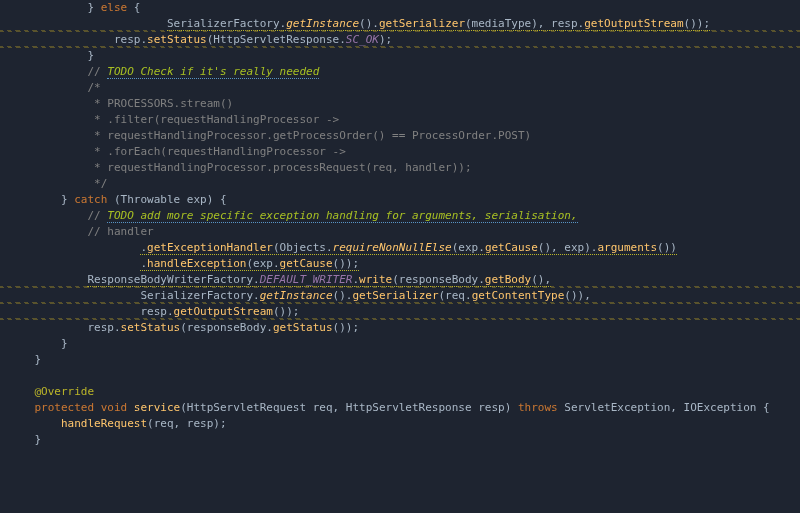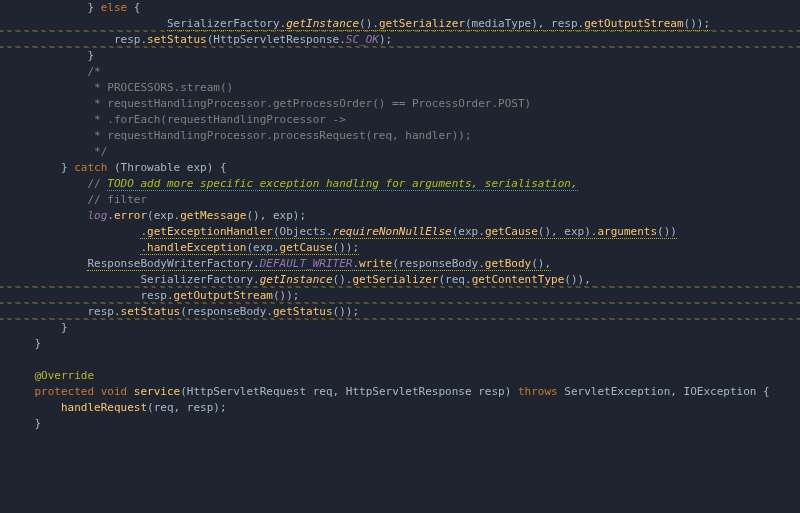--- a/index.html
+++ b/index.html
@@ -30,30 +30,31 @@
   <div class="stripe" style="top:30px"></div>
   <div class="stripe" style="top:46px"></div>
   <div class="stripe" style="top:286px"></div>
   <div class="stripe" style="top:302px"></div>
   <div class="stripe" style="top:318px"></div>
 
   <div class="line">            } <span class="kw">else</span> {</div>
   <div class="line">                        <span class="warn">SerializerFactory.<span class="method static">getInstance</span>().<span class="method">getSerializer</span>(mediaType), resp.<span class="method">getOutputStream</span>());</span></div>
   <div class="line">                resp.<span class="method">setStatus</span>(HttpServletResponse.<span class="field static">SC_OK</span>);</div>
   <div class="line">            }</div>
+  <div class="line">            <span class="comment">// </span><span class="todo hint">TODO Check if it's really needed</span></div>
   <div class="line">            <span class="comment">/*</span></div>
   <div class="line">             <span class="comment">* PROCESSORS.stream()</span></div>
+  <div class="line">             <span class="comment">* .filter(requestHandlingProcessor -&gt;</span></div>
   <div class="line">             <span class="comment">* requestHandlingProcessor.getProcessOrder() == ProcessOrder.POST)</span></div>
   <div class="line">             <span class="comment">* .forEach(requestHandlingProcessor -&gt;</span></div>
   <div class="line">             <span class="comment">* requestHandlingProcessor.processRequest(req, handler));</span></div>
   <div class="line">             <span class="comment">*/</span></div>
   <div class="line">        } <span class="kw">catch</span> (Throwable exp) {</div>
   <div class="line">            <span class="comment">// </span><span class="todo hint">TODO add more specific exception handling for arguments, serialisation,</span></div>
-  <div class="line">            <span class="comment">// filter</span></div>
-  <div class="line">            <span class="field static">log</span>.<span class="method">error</span>(exp.<span class="method">getMessage</span>(), exp);</div>
+  <div class="line">            <span class="comment">// handler</span></div>
   <div class="line">                    <span class="warn">.<span class="method">getExceptionHandler</span>(Objects.<span class="method static">requireNonNullElse</span>(exp.<span class="method">getCause</span>(), exp).<span class="method">arguments</span>())</span></div>
   <div class="line">                    <span class="warn">.<span class="method">handleException</span>(exp.<span class="method">getCause</span>());</span></div>
   <div class="line">            <span class="warn">ResponseBodyWriterFactory.<span class="field static">DEFAULT_WRITER</span>.<span class="method">write</span>(responseBody.<span class="method">getBody</span>(),</span></div>
   <div class="line">                    SerializerFactory.<span class="method static">getInstance</span>().<span class="method">getSerializer</span>(req.<span class="method">getContentType</span>()),</div>
   <div class="line">                    resp.<span class="method">getOutputStream</span>());</div>
   <div class="line">            resp.<span class="method">setStatus</span>(responseBody.<span class="method">getStatus</span>());</div>
   <div class="line">        }</div>
   <div class="line">    }</div>
   <div class="line"> </div>
   <div class="line">    <span class="ann">@Override</span></div>

